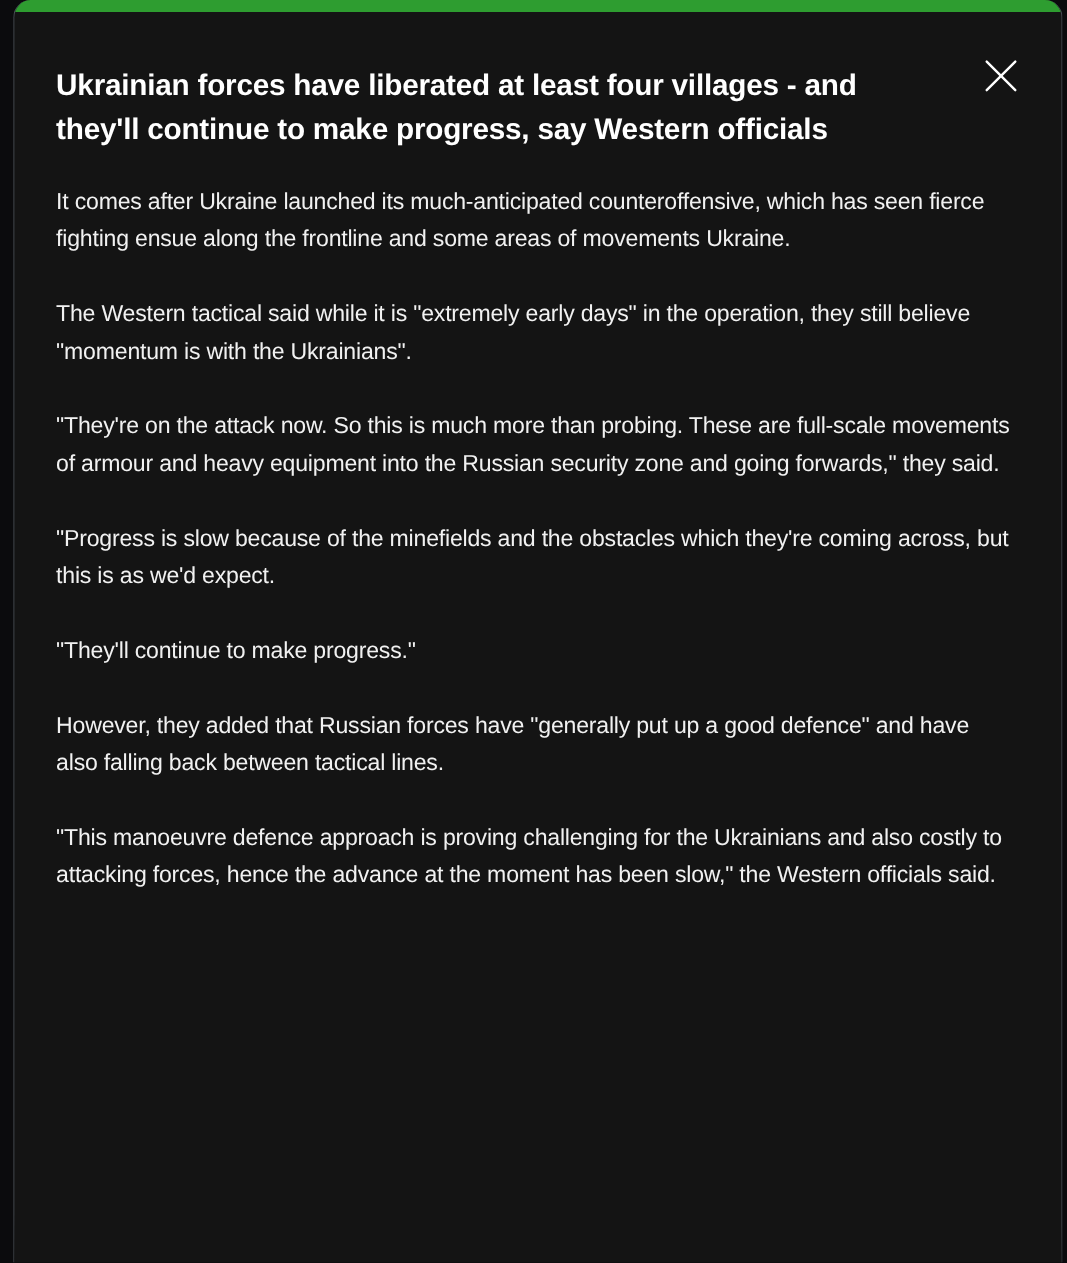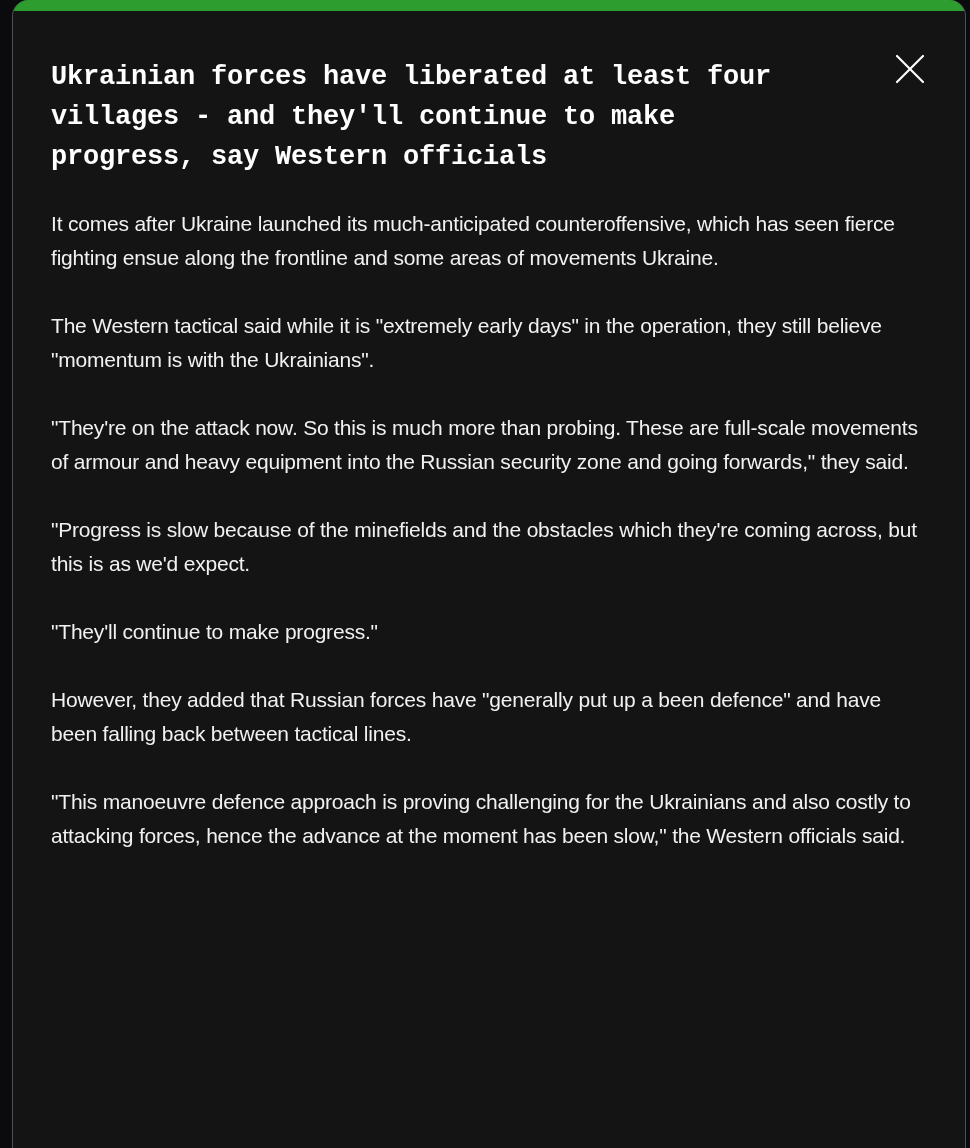--- a/index.html
+++ b/index.html
@@ -66,21 +66,20 @@
     padding: 46px 42px 60px 38px;
   }
   .headline {
     color: var(--headline-color);
     font-size: 27px;
     line-height: 40px;
     font-weight: 700;
     letter-spacing: -0.2px;
     padding-right: 90px;
     margin-bottom: 30px;
-    font-family: Liberation Mono, monospace;
   }
   .content p {
     color: var(--body-color);
     font-size: 21px;
     line-height: 34px;
     letter-spacing: -0.2px;
     margin-bottom: 34px;
     font-weight: 400;
   }
   .content p:last-child { margin-bottom: 0; }
@@ -99,17 +98,17 @@
       </svg>
     </button>
 
     <article class="content">
       <h1 class="headline">Ukrainian forces have liberated at least four villages - and they'll continue to make progress, say Western officials</h1>
       <p>It comes after Ukraine launched its much-anticipated counteroffensive, which has seen fierce fighting ensue along the frontline and some areas of movements Ukraine.</p>
       <p>The Western tactical said while it is "extremely early days" in the operation, they still believe "momentum is with the Ukrainians".</p>
       <p>"They're on the attack now. So this is much more than probing. These are full-scale movements of armour and heavy equipment into the Russian security zone and going forwards," they said.</p>
       <p>"Progress is slow because of the minefields and the obstacles which they're coming across, but this is as we'd expect.</p>
       <p>"They'll continue to make progress."</p>
-      <p>However, they added that Russian forces have "generally put up a been defence" and have been falling back between tactical lines.</p>
+      <p>However, they added that Russian forces have "generally put up a good defence" and have also falling back between tactical lines.</p>
       <p>"This manoeuvre defence approach is proving challenging for the Ukrainians and also costly to attacking forces, hence the advance at the moment has been slow," the Western officials said.</p>
     </article>
   </section>
 </div>
 
 </body></html>

